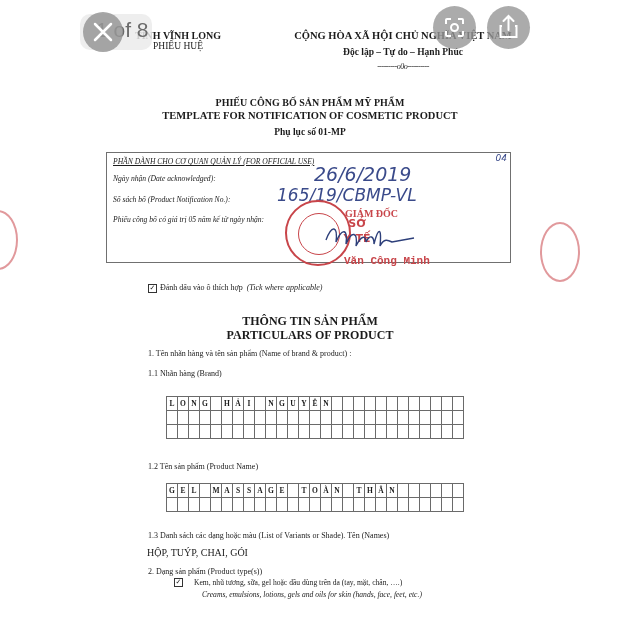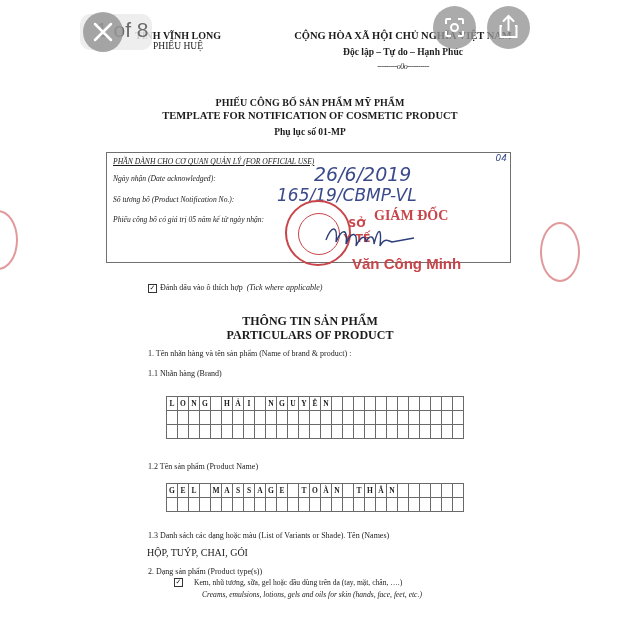--- a/index.html
+++ b/index.html
@@ -58,35 +58,35 @@
   <div class="t1">PHIẾU CÔNG BỐ SẢN PHẨM MỸ PHẨM</div>
   <div class="t2">TEMPLATE FOR NOTIFICATION  OF COSMETIC PRODUCT</div>
   <div class="t3">Phụ lục số 01-MP</div>
 </div>
 
 <div class="abs official">
   <div class="row" style="top:4px;text-decoration:underline;">PHẦN DÀNH CHO CƠ QUAN QUẢN LÝ (FOR OFFICIAL USE)</div>
   <div class="hand" style="right:3px;top:0px;font-size:9px;">04</div>
   <div class="row" style="top:21px;">Ngày nhận (Date acknowledged):</div>
   <div class="hand" style="left:207px;top:10px;font-size:19px;">26/6/2019</div>
-  <div class="row" style="top:42px;">Số tương bố (Product Notification No.):</div>
+  <div class="row" style="top:42px;">Số sách bố (Product Notification No.):</div>
   <div class="hand" style="left:170px;top:32px;font-size:17px;">165/19/CBMP-VL</div>
   <div class="row" style="top:62px;">Phiếu công bố có giá trị 05 năm kể từ ngày nhận:</div>
 </div>
 
 <div class="abs stamp">
   <div class="inner"></div>
   <div class="txt" style="top:15px;">SỞ</div>
   <div class="txt" style="top:30px;">Y TẾ</div>
 </div>
-<div class="abs red" style="left:345px;top:208px;font-size:14px;font-family:'Liberation Serif',serif;margin-left:29px;">GIÁM ĐỐC</div>
+<div class="abs red" style="left:345px;top:208px;font-size:10px;font-family:'Liberation Serif',serif;">GIÁM ĐỐC</div>
 <svg class="abs" style="left:318px;top:218px;" width="100" height="36">
   <path d="M8 22 C14 6,20 8,18 24 C24 10,30 10,28 26 C34 12,40 14,38 28 C44 16,48 18,48 24 C52 16,56 18,56 26 C60 10,64 8,62 28 C66 20,70 22,74 24 L96 20" stroke="#2d3f7a" stroke-width="1.4" fill="none"></path>
 </svg>
-<div class="abs red" style="left:352px;top:255px;font-size:15px;font-family:Liberation Sans, sans-serif;">Văn Công Minh</div>
+<div class="abs red" style="left:344px;top:255px;font-size:11px;font-family:Liberation Mono, monospace;">Văn Công Minh</div>
 
 <div class="abs tick">
   <span style="display:inline-block;width:7px;height:7px;border:1px solid #333;font-size:7px;line-height:7px;text-align:center;margin-right:3px;">✓</span><span>Đánh dấu vào ô thích hợp</span>&nbsp;&nbsp;<i>(Tick where applicable)</i>
 </div>
 
 <div class="abs sect">
   <div>THÔNG TIN SẢN PHẨM</div>
   <div>PARTICULARS OF PRODUCT</div>
 </div>
 

